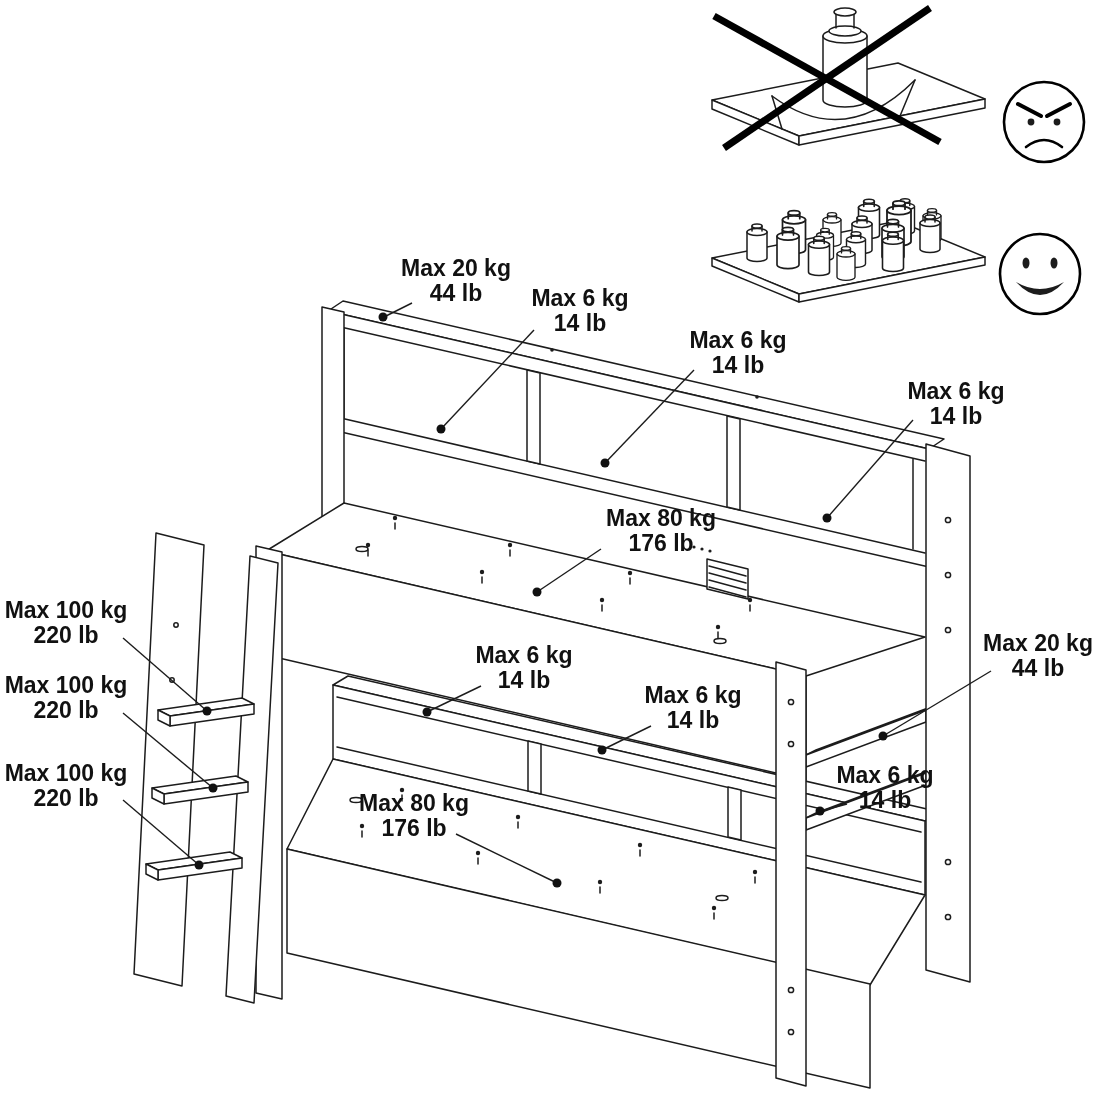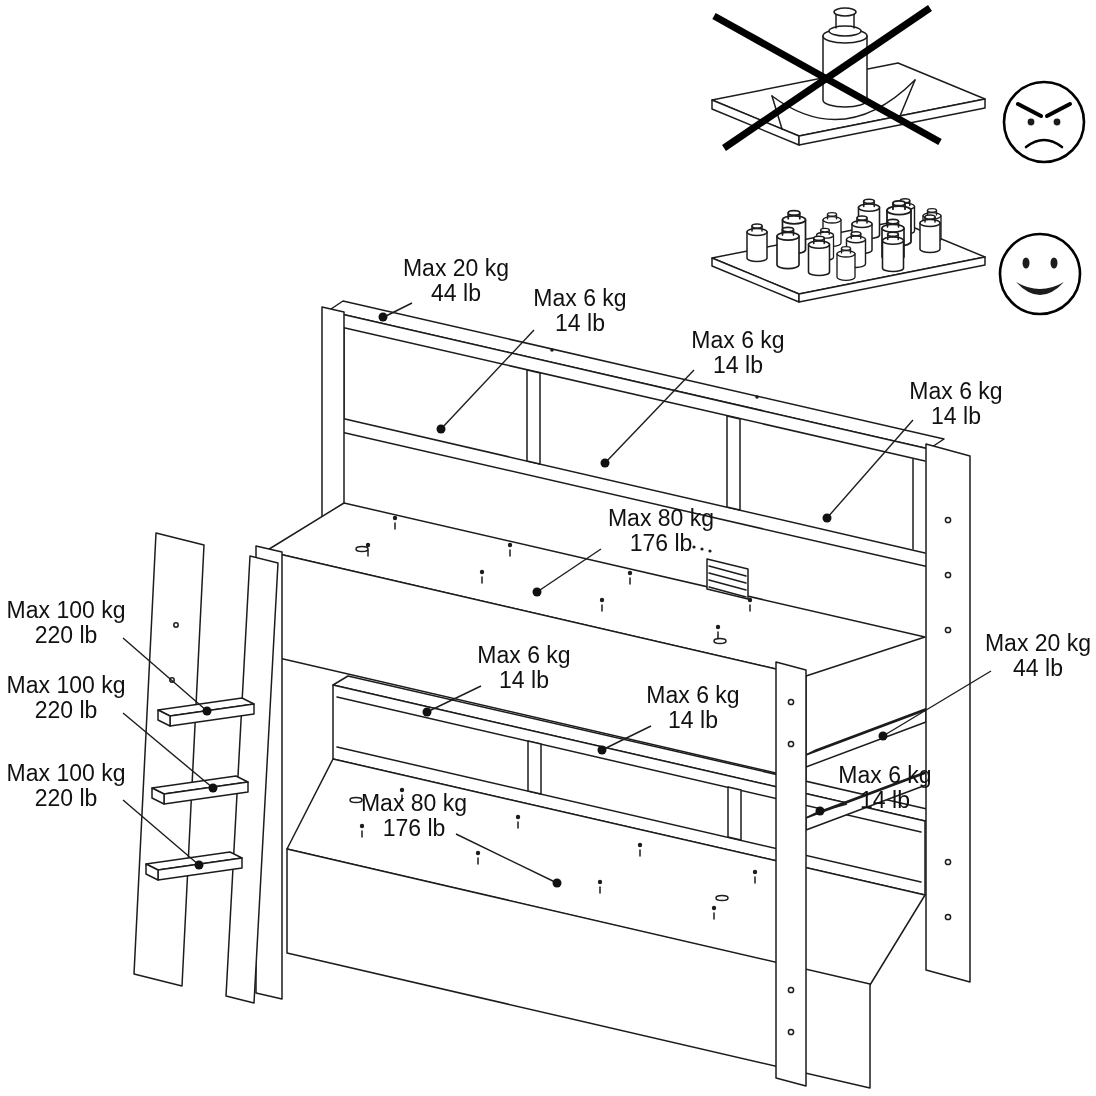--- a/index.html
+++ b/index.html
@@ -1,16 +1,16 @@
 <!DOCTYPE html>
 <html><head>
 <meta charset="utf-8">
 <style>
   html,body{margin:0;padding:0;background:#fff;}
-  .page{position:relative;width:1096px;height:1096px;background:#fff;overflow:hidden;}
+  .page{position:relative;width:1096px;height:1096px;background:#fff;overflow:hidden;font-weight:bold;}
   svg{display:block;}
   .draw{stroke:#1c1c1c;stroke-width:1.5;fill:none;stroke-linejoin:round;stroke-linecap:round;}
   .panel{fill:#ffffff;}
   .mark{fill:#1c1c1c;stroke:none;}
   .lbl text{font-family:"Liberation Sans","DejaVu Sans",sans-serif;font-size:23px;fill:#111;stroke:none;text-anchor:middle;}
   .leader{stroke:#1c1c1c;stroke-width:1.4;fill:none;}
   .dot{fill:#111;stroke:none;}
   .face{stroke:#000;stroke-width:2.6;}
   .cross{stroke:#000;stroke-width:7;fill:none;}
 </style>

